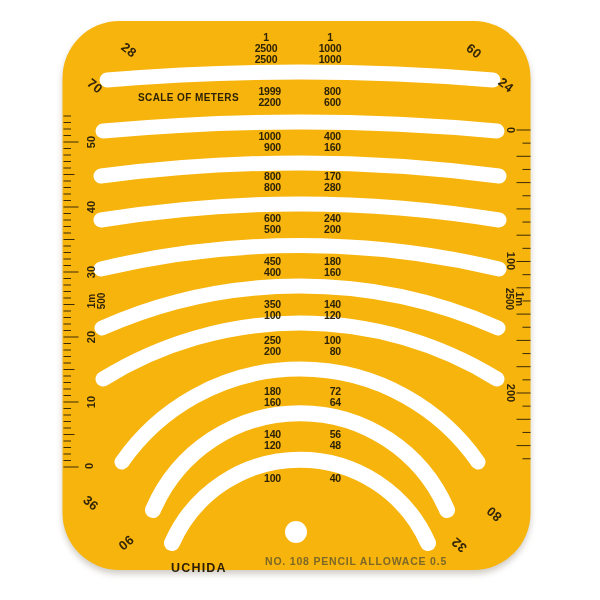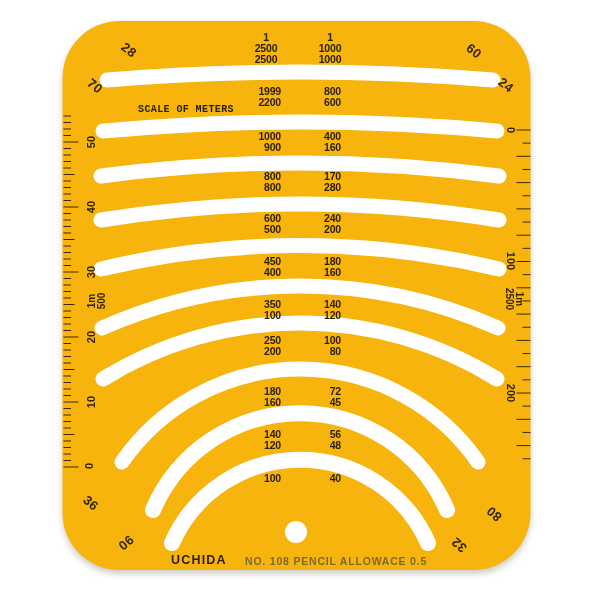--- a/index.html
+++ b/index.html
@@ -16,22 +16,22 @@
   .colR{left:299px;}
   
   .hdr{position:absolute;width:44px;text-align:center;font-size:10.5px;line-height:10.8px;
        letter-spacing:-0.2px;font-weight:bold;color:#2e2206;top:32px;}
   
   .corner{position:absolute;font-size:13px;font-weight:bold;letter-spacing:0.5px;color:#33250a;}
   
   .rlab{position:absolute;font-size:11px;font-weight:bold;letter-spacing:0px;color:#33250a;}
   .ratio{position:absolute;font-size:10px;font-weight:bold;line-height:10px;text-align:center;color:#33250a;}
   .title{position:absolute;font-size:10px;font-weight:bold;letter-spacing:0.4px;color:#2e2206;}
-  .brand{position:absolute;font-size:12.5px;font-weight:bold;letter-spacing:1.2px;color:#2b1d05;}
-  .model{position:absolute;font-size:10.5px;font-weight:bold;letter-spacing:0.8px;color:#7d6828;}
+  .brand{position:absolute;font-size:12.5px;font-weight:bold;letter-spacing:1.2px;color:#2b1d05;margin-top:8px;}
+  .model{position:absolute;font-size:10.5px;font-weight:bold;letter-spacing:0.8px;color:#7d6828;margin-left:20px;}
 </style>
 </head>
 <body>
 
 <div id="stage">
 
   <svg width="600" height="600" viewBox="0 0 600 600">
 
     <rect x="62.5" y="21" width="468" height="549" rx="57" ry="57" fill="#F6B40C" style="filter:drop-shadow(0 4px 3px rgba(120,110,90,0.35))"></rect>
 
@@ -141,21 +141,21 @@
     <div>1</div>
     <div>2500</div>
     <div>2500</div>
   </div>
   <div class="hdr" style="left:308px;">
     <div>1</div>
     <div>1000</div>
     <div>1000</div>
   </div>
 
-  <div class="title" style="left:138px;top:104px;font-family:Liberation Mono, monospace;">SCALE OF METERS</div>
+  <div class="title" style="left:138px;top:92px;">SCALE OF METERS</div>
 
   <div class="num-row" style="top:86px">
     <div class="col colL">
         <div>1999</div>
         <div>2200</div>
       </div>
     <div class="col colR">
         <div>800</div>
         <div>600</div>
       </div>
@@ -220,21 +220,21 @@
         <div>80</div>
       </div>
   </div>
   <div class="num-row" style="top:386px">
     <div class="col colL">
         <div>180</div>
         <div>160</div>
       </div>
     <div class="col colR">
         <div>72</div>
-        <div>45</div>
+        <div>64</div>
       </div>
   </div>
   <div class="num-row" style="top:429px">
     <div class="col colL">
         <div>140</div>
         <div>120</div>
       </div>
     <div class="col colR">
         <div>56</div>
         <div>48</div>

